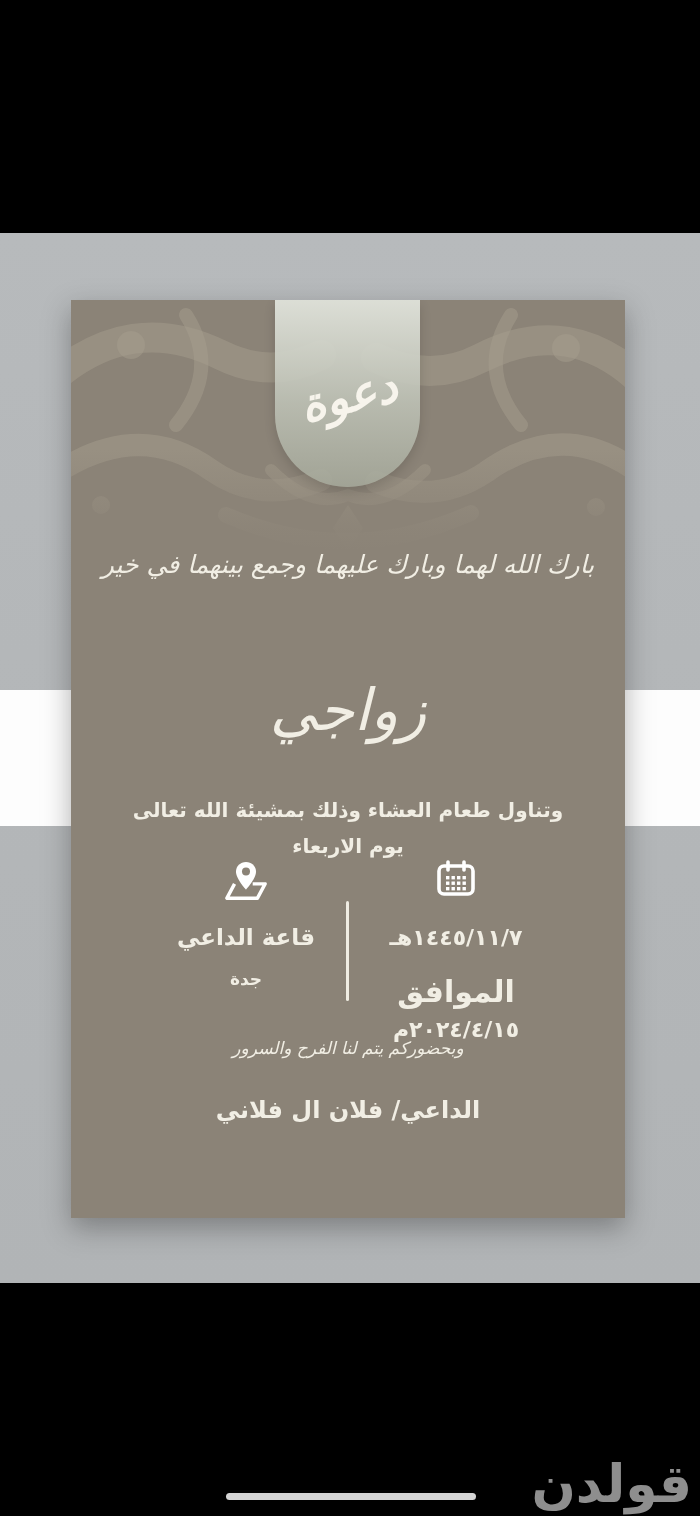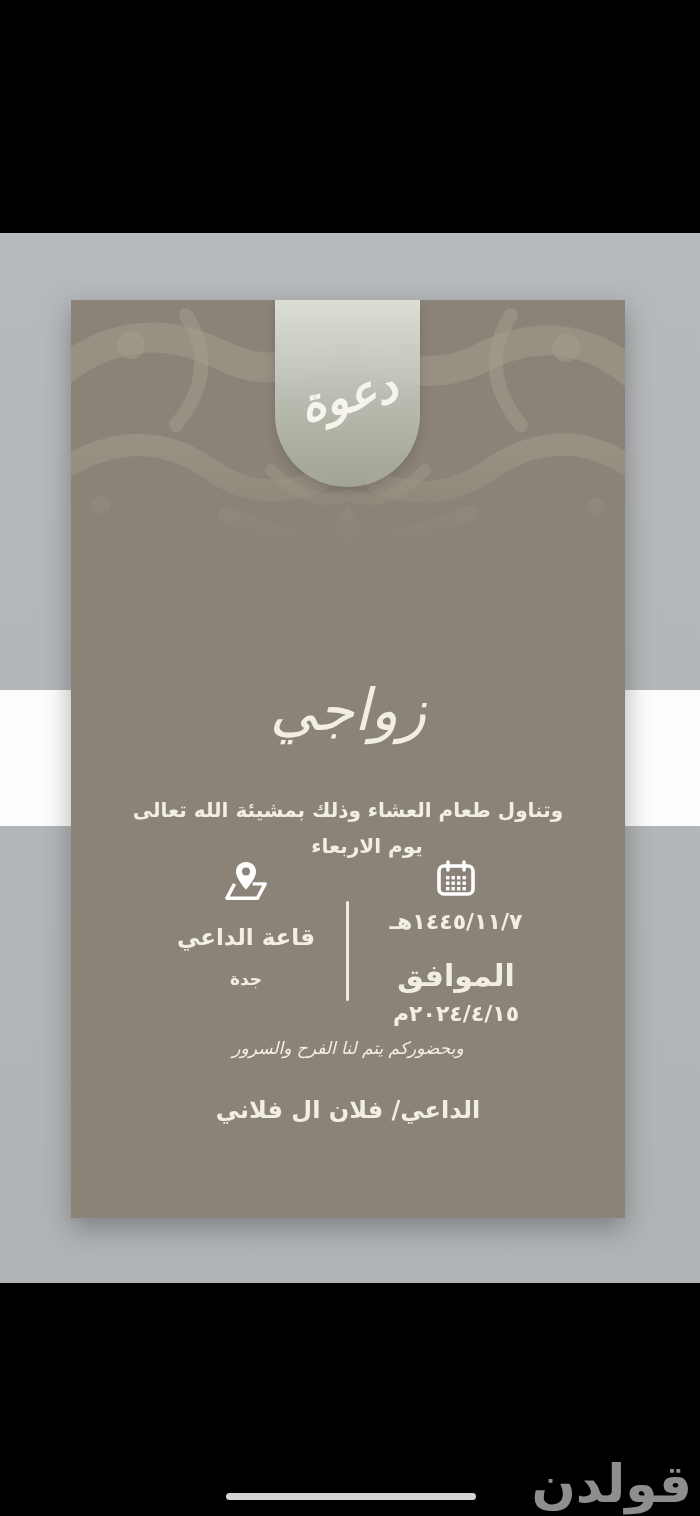--- a/index.html
+++ b/index.html
@@ -33,33 +33,33 @@
     display:flex;align-items:center;justify-content:center;}
   .badge-text{font-size:47px;font-weight:bold;font-style:italic;
     color:#f7f4ec;transform:rotate(-13deg) translateY(2px);}
 
   .line{position:absolute;left:0;width:554px;text-align:center;}
   .callig{font-style:italic;}
   .blessing{top:250px;font-size:25px;padding:0 26px;width:502px;letter-spacing:-1px;}
   .invite{top:328px;font-size:23px;font-weight:bold;}
   .title{top:368px;font-size:58px;font-style:italic;line-height:84px;}
   .dinner{top:498px;font-size:20px;font-weight:bold;}
-  .day{top:534px;font-size:20px;font-weight:bold;margin-left:19px;}
+  .day{top:534px;font-size:20px;font-weight:bold;}
   .closing{top:738px;font-size:17px;letter-spacing:-1px;}
   .host{top:796px;font-size:24px;font-weight:bold;}
 
   
   .col{position:absolute;display:flex;flex-direction:column;align-items:center;}
   .col-venue{left:55px;top:560px;width:240px;}
   .col-date{left:270px;top:560px;width:230px;}
   .divider{position:absolute;left:275px;top:601px;width:3px;height:100px;
     background:#efece2;border-radius:2px;}
   .venue-name{font-size:23px;font-weight:bold;line-height:30px;margin-top:20px;}
   .venue-city{font-size:17px;font-weight:bold;line-height:30px;margin-top:12px;}
-  .date-hijri{font-size:22px;font-weight:bold;line-height:32px;margin-top:8px;}
+  .date-hijri{font-size:22px;font-weight:bold;line-height:32px;margin-top:24px;}
   .date-sep{font-size:30px;font-weight:bold;line-height:32px;margin-top:22px;}
   .date-greg{font-size:22px;font-weight:bold;line-height:32px;margin-top:6px;}
   .icon{display:block;}
   .icon-stroke{stroke:var(--icon-white,#fff);}
   .icon-fill{fill:var(--icon-white,#fff);}
 
   
   .wm-line{position:absolute;left:226px;top:1493px;width:250px;height:7px;
     background:var(--watermark-line,#d4d4d4);border-radius:4px;}
   .wm-logo{position:absolute;right:8px;top:1455px;direction:rtl;
@@ -94,20 +94,21 @@
         <circle class="f" cx="525" cy="207" r="9"></circle>
         <path class="f" d="M277 205 l15 23 l-15 23 l-15 -23 z"></path>
       </g>
     </svg>
     <div class="orn-fade"></div>
 
     <div class="badge">
       <span class="badge-text">دعوة</span>
     </div>
 
+    <div class="line callig blessing">بارك الله لهما وبارك عليهما وجمع بينهما في خير</div>
 
 
     <div class="line title">زواجي</div>
 
     <div class="line dinner">وتناول طعام العشاء وذلك بمشيئة الله تعالى</div>
 
     <div class="line day">يوم الاربعاء</div>
 
     <div class="col col-venue">
       <svg class="icon" width="46" height="42" viewBox="0 0 48 44" aria-hidden="true">

